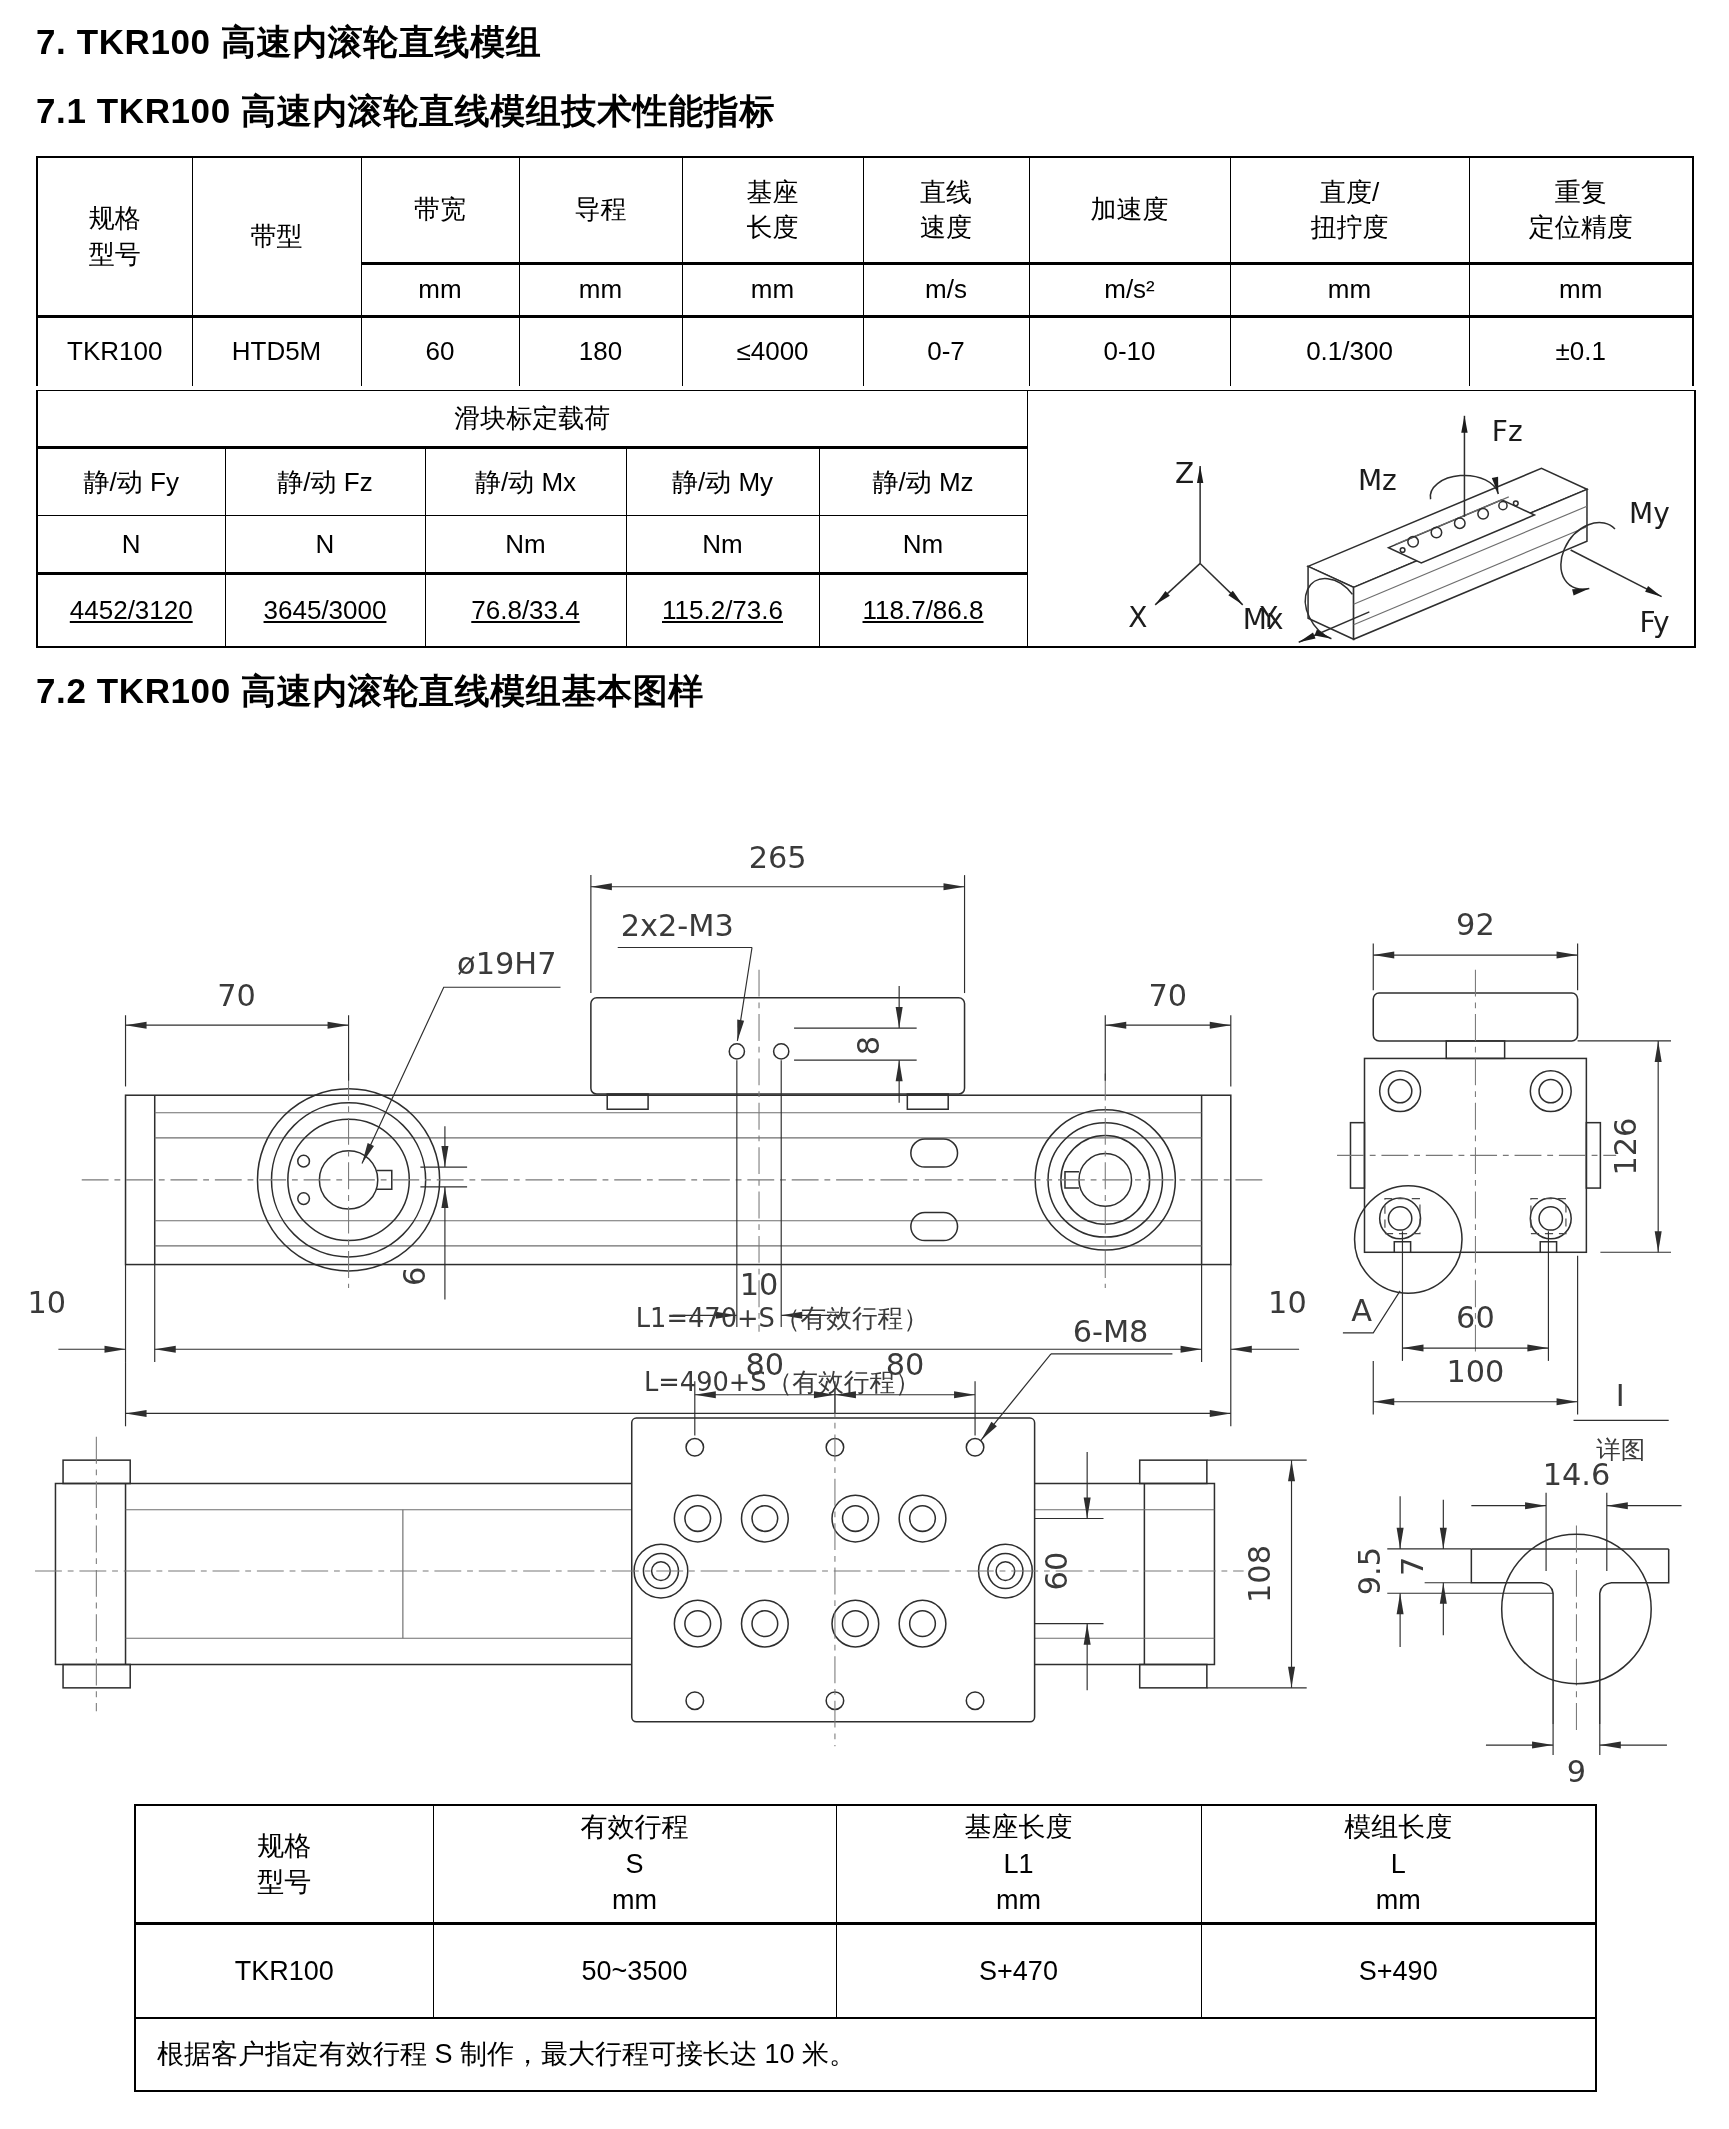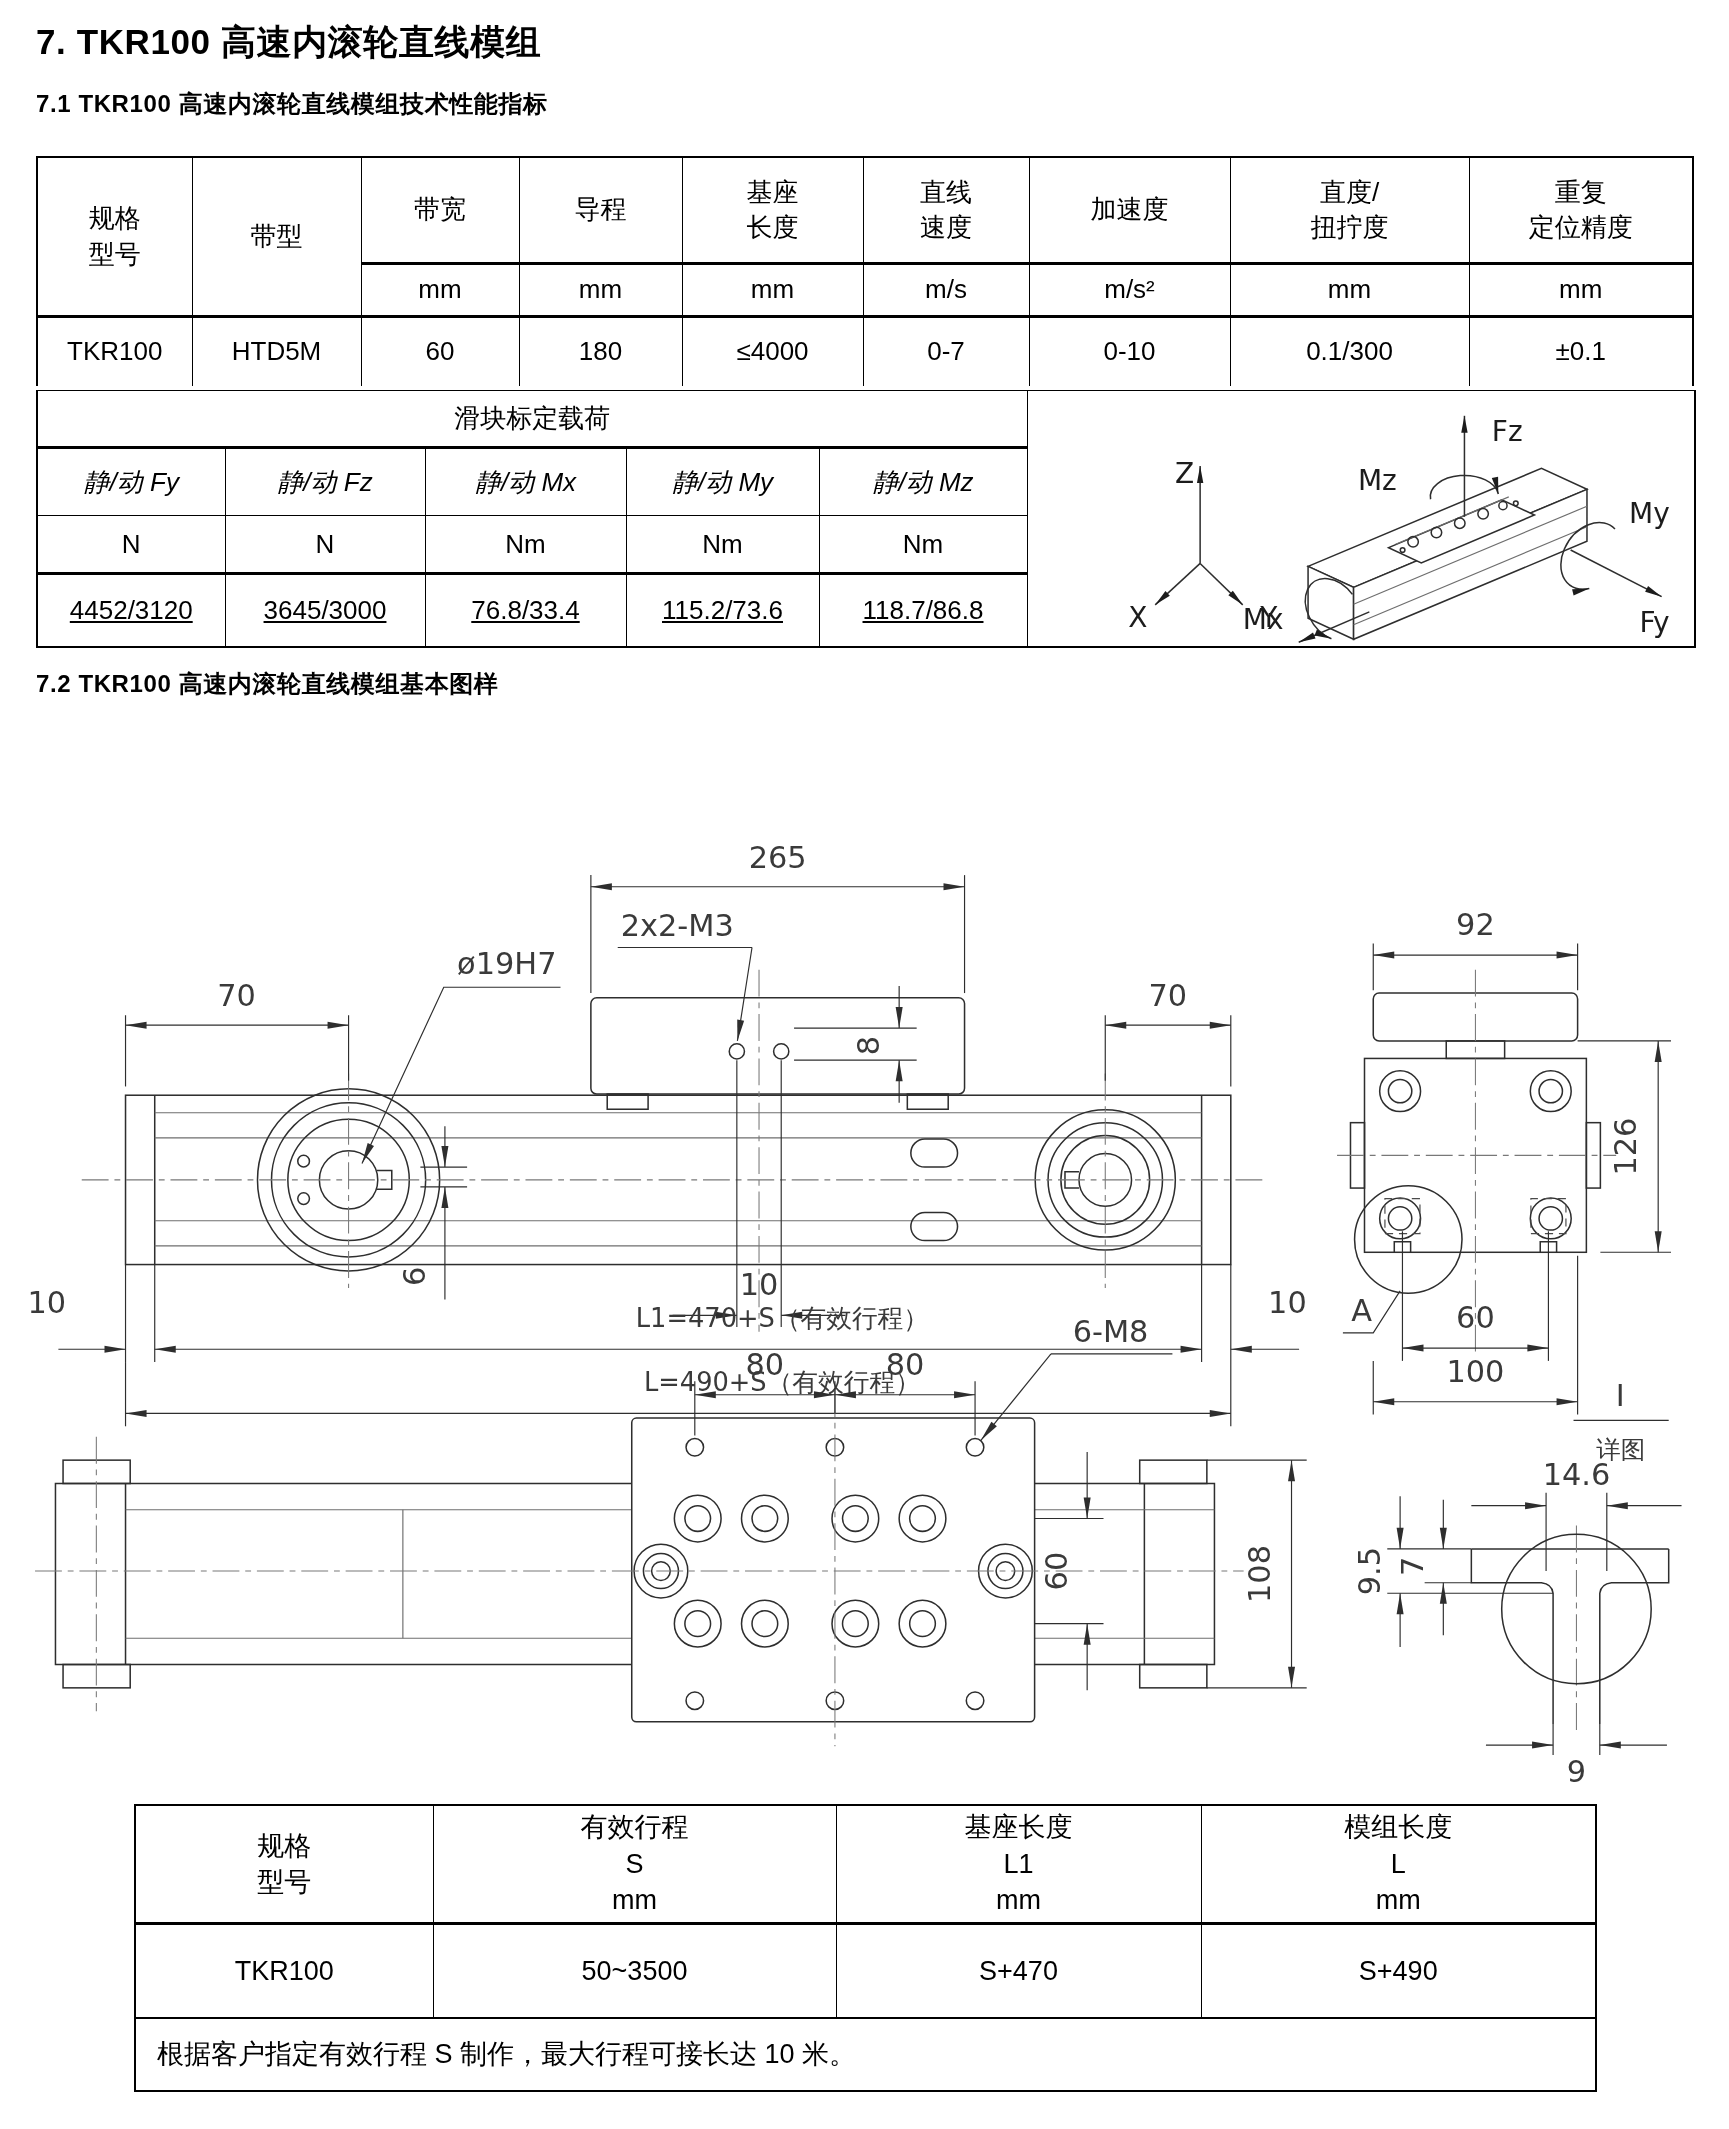--- a/index.html
+++ b/index.html
@@ -1,37 +1,37 @@
 <!DOCTYPE html>
 <html style="font-size:9.3px"><head>
 <meta charset="utf-8">
 <style>
   html,body { margin:0; padding:0; background:#fff; }
   body { width:1730px; height:2129px; position:relative; overflow:hidden;
          font-family:"Liberation Sans","DejaVu Sans",sans-serif; color:#000; }
   .title   { position:absolute; left:36px; top:9.3px;  font-size:35px; font-weight:bold; letter-spacing:0.6px;margin-top:10px; }
-  .subhead { position:absolute; left:36px; font-size:24px; font-weight:bold; letter-spacing:0.6px; }
+  .subhead { position:absolute; left:36px; font-size:35px; font-weight:bold; letter-spacing:0.6px; }
   .sub-spec { top:88px; }
   .sub-draw { top:668px; }
 
   table { border-collapse:collapse; table-layout:fixed; }
   td,th { border:1.8px solid #000; text-align:center; vertical-align:middle;
           font-weight:normal; font-size:26px; padding:0; line-height:1.35; }
 
   .spec-t1 { position:absolute; left:36px; top:156px; width:1657px;
              border:2.9px solid #000; border-bottom-width:0; }
   .spec-t2 { position:absolute; left:36px; top:390px; width:1657px;
              border:2.9px solid #000; border-top-width:0; }
   .spec-t1 .r1 th { height:104px; }
   .spec-t1 .r2 td { height:50px; border-top:3.5px solid #000; }
   .spec-t1 .r3 td { height:68px; border-top:3.5px solid #000; border-bottom:0; }
   .spec-t2 tr:first-child td { border-top:1.8px solid #000; }
   .spec-t2 .load-title { height:54px;margin-top:23px; }
   .spec-t2 .thk td { border-top:3.5px solid #000; }
-  .spec-t2 .rh td { height:64px;font-style:italic; }
+  .spec-t2 .rh td { height:64px; }
   .spec-t2 .ru td { height:55px; }
   .spec-t2 .rv td { height:69px;text-decoration:underline; }
   .diag { padding:0; vertical-align:middle; }
   .diag svg { display:block; }
 
   .stroke-table { position:absolute; left:134px; top:1804px; width:1461px; border:2.3px solid #000; }
   .stroke-table .hd td { height:116px; font-size:27px; }
   .stroke-table .vals td { height:92px; font-size:27px; border-top:3.5px solid #000; }
   .stroke-table .note td { height:71px; font-size:27px; text-align:left;
                            padding-left:21px; border-top:2.9px solid #000;margin-left:44px; }

